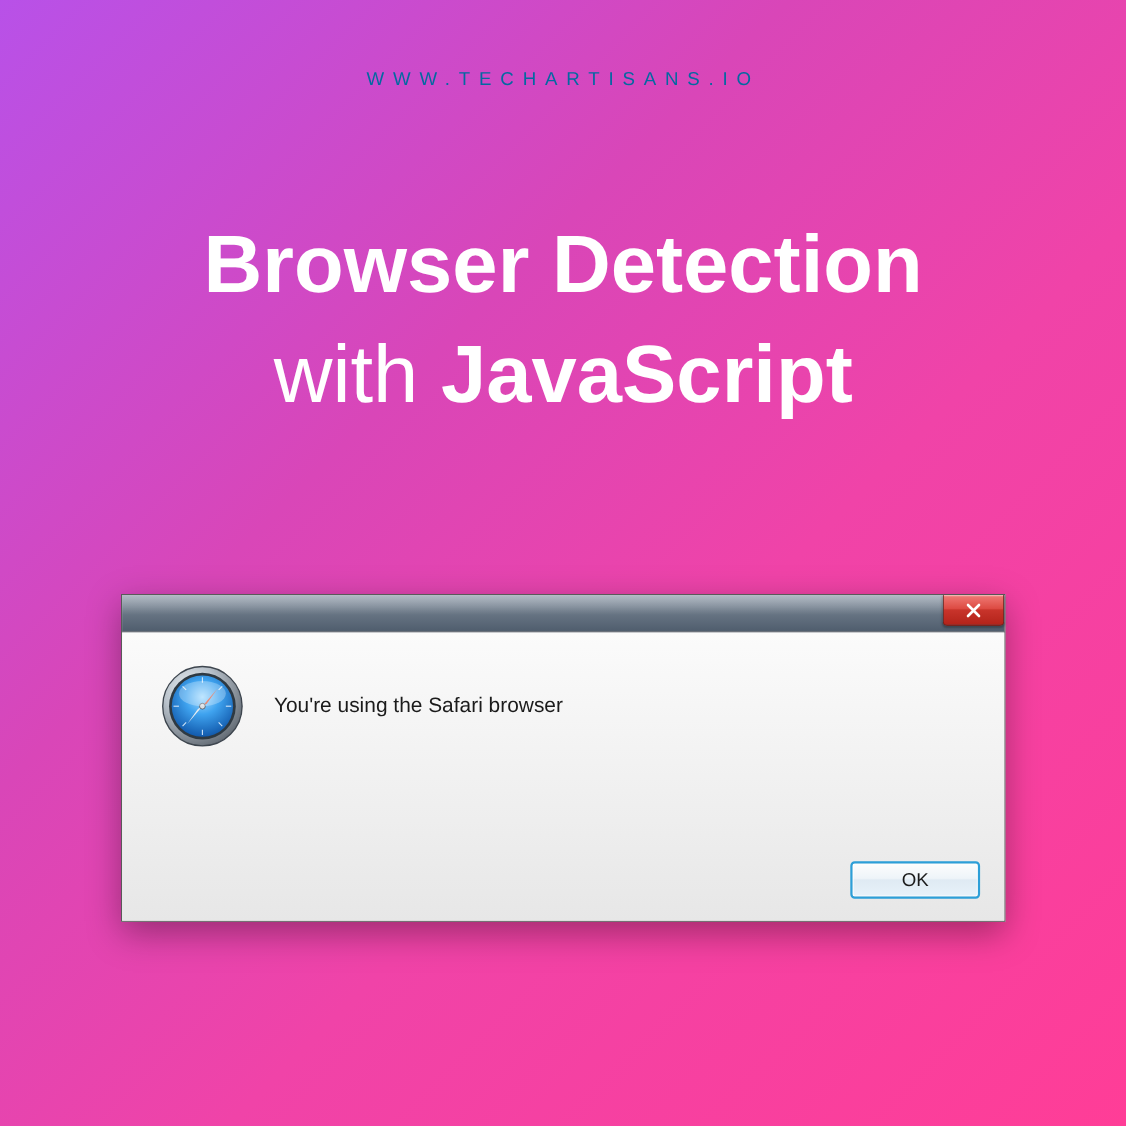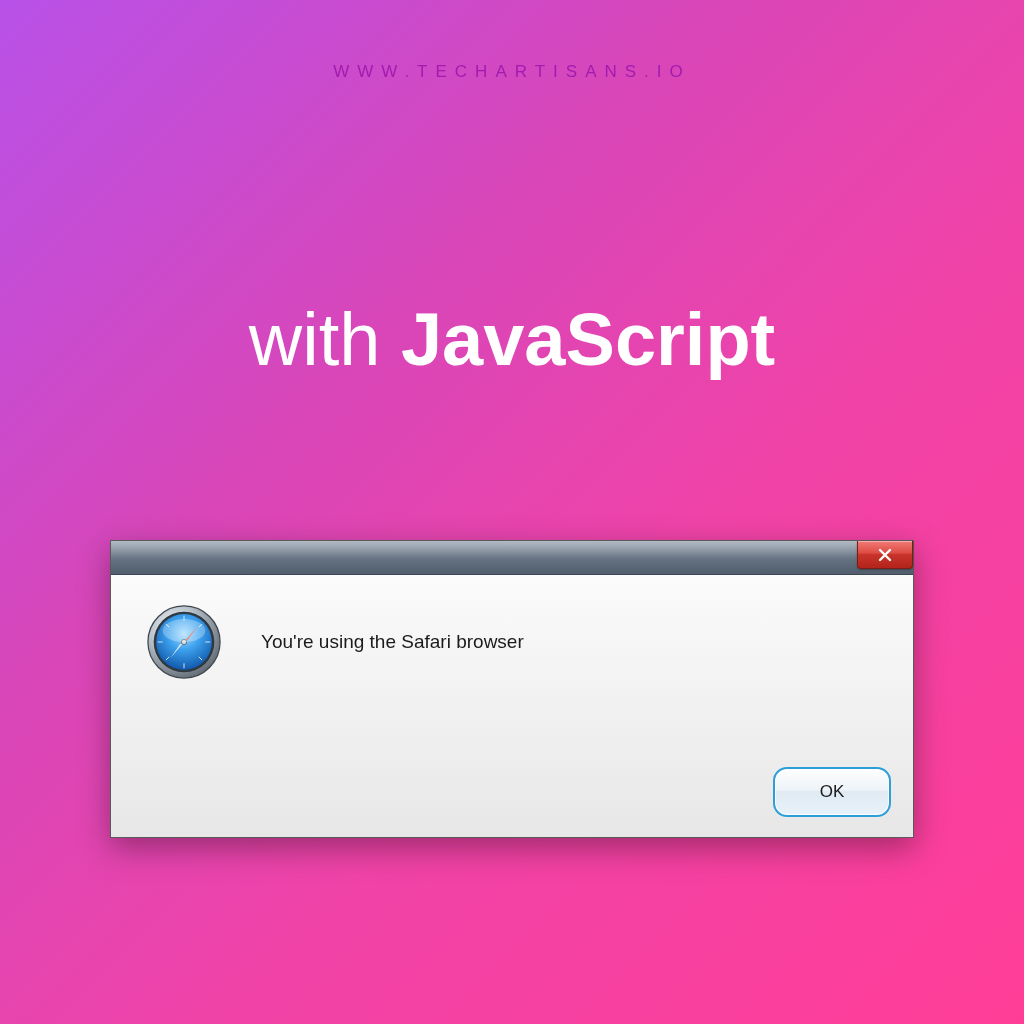--- a/index.html
+++ b/index.html
@@ -8,21 +8,21 @@
     background: linear-gradient(135deg, #b851e8 0%, #d946b8 35%, #f043a8 60%, #ff3d97 100%);
     font-family: -apple-system, BlinkMacSystemFont, "Segoe UI", Arial, sans-serif;
     position: relative;
   }
   .site-url {
     position: absolute;
     top: 62px;
     left: 0;
     width: 100%;
     text-align: center;
-    color: #a21caf;
+    color: #0369a1;
     font-size: 17px;
     font-weight: 500;
     letter-spacing: 8px;
   }
   .headline {
     position: absolute;
     top: 190px;
     left: 0;
     width: 100%;
     text-align: center;
@@ -79,21 +79,21 @@
     top: 34px;
     left: 0;
     right: 0;
     bottom: 0;
     background: linear-gradient(to bottom, #fbfbfb, #e7e7e7);
     padding: 26px 24px 18px 24px;
   }
   .msg-row {
     display: flex;
     align-items: center;
-    gap: 36px;
+    gap: 24px;
   }
   .icon-wrap {
     width: 82px;
     height: 82px;
     display: flex;
     align-items: center;
     justify-content: center;
     flex: 0 0 auto;
     margin-left: 8px;
   }
@@ -102,38 +102,38 @@
     font-size: 19px;
     font-family: "Segoe UI", Tahoma, Arial, sans-serif;
   }
   .button-row {
     position: absolute;
     right: 22px;
     bottom: 20px;
   }
   .ok-btn {
     width: 118px;
-    height: 50px;
+    height: 34px;
     background: linear-gradient(to bottom, #fdfdfd 0%, #eef4f9 45%, #dfeaf3 50%, #e8f2fa 100%);
     border: 2px solid #2d9fd8;
-    border-radius: 14px;
+    border-radius: 4px;
     color: #1b1b1b;
     font-size: 17px;
     font-family: "Segoe UI", Tahoma, Arial, sans-serif;
     cursor: pointer;
     box-shadow: inset 0 0 0 1px rgba(255,255,255,0.9);
   }
 </style>
 </head>
 <body>
 
 <div class="site-url">WWW.TECHARTISANS.IO</div>
 
 <div class="headline">
-  <br>
+  <span>Browser Detection</span><br>
   <span class="line2">with </span><span class="bold">JavaScript</span>
 </div>
 
 <div class="dialog">
   <div class="titlebar">
     <div class="close-btn">
       <span>
         <svg width="16" height="16" viewBox="0 0 16 16">
           <path d="M3 3 L13 13 M13 3 L3 13" stroke="#ffffff" stroke-width="2.4" stroke-linecap="round"></path>
         </svg>

